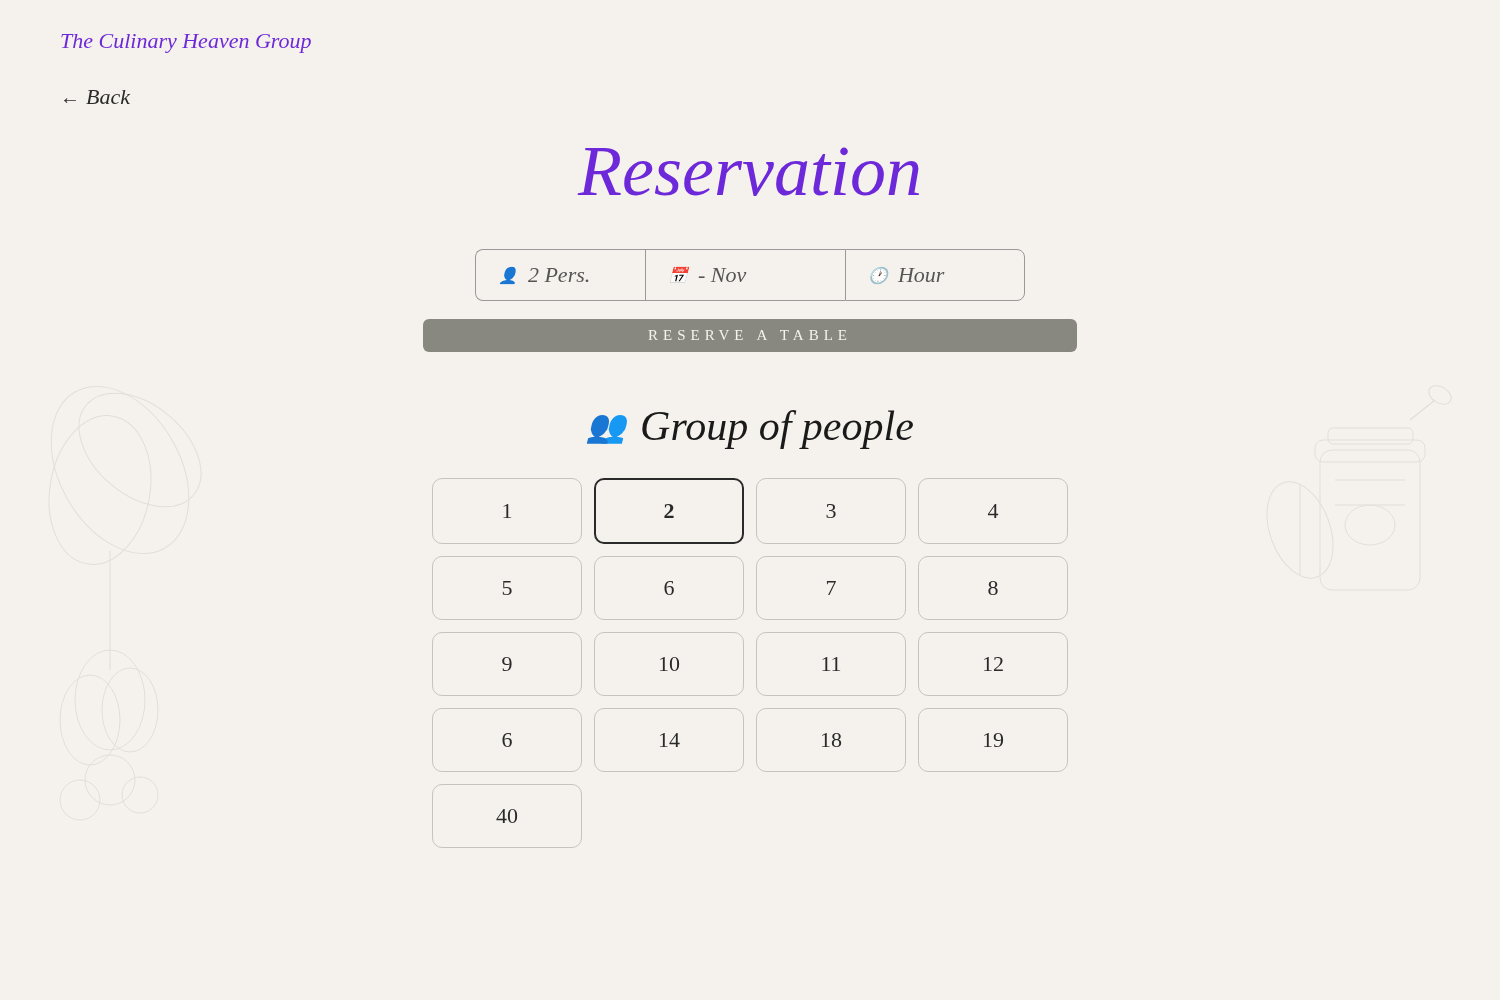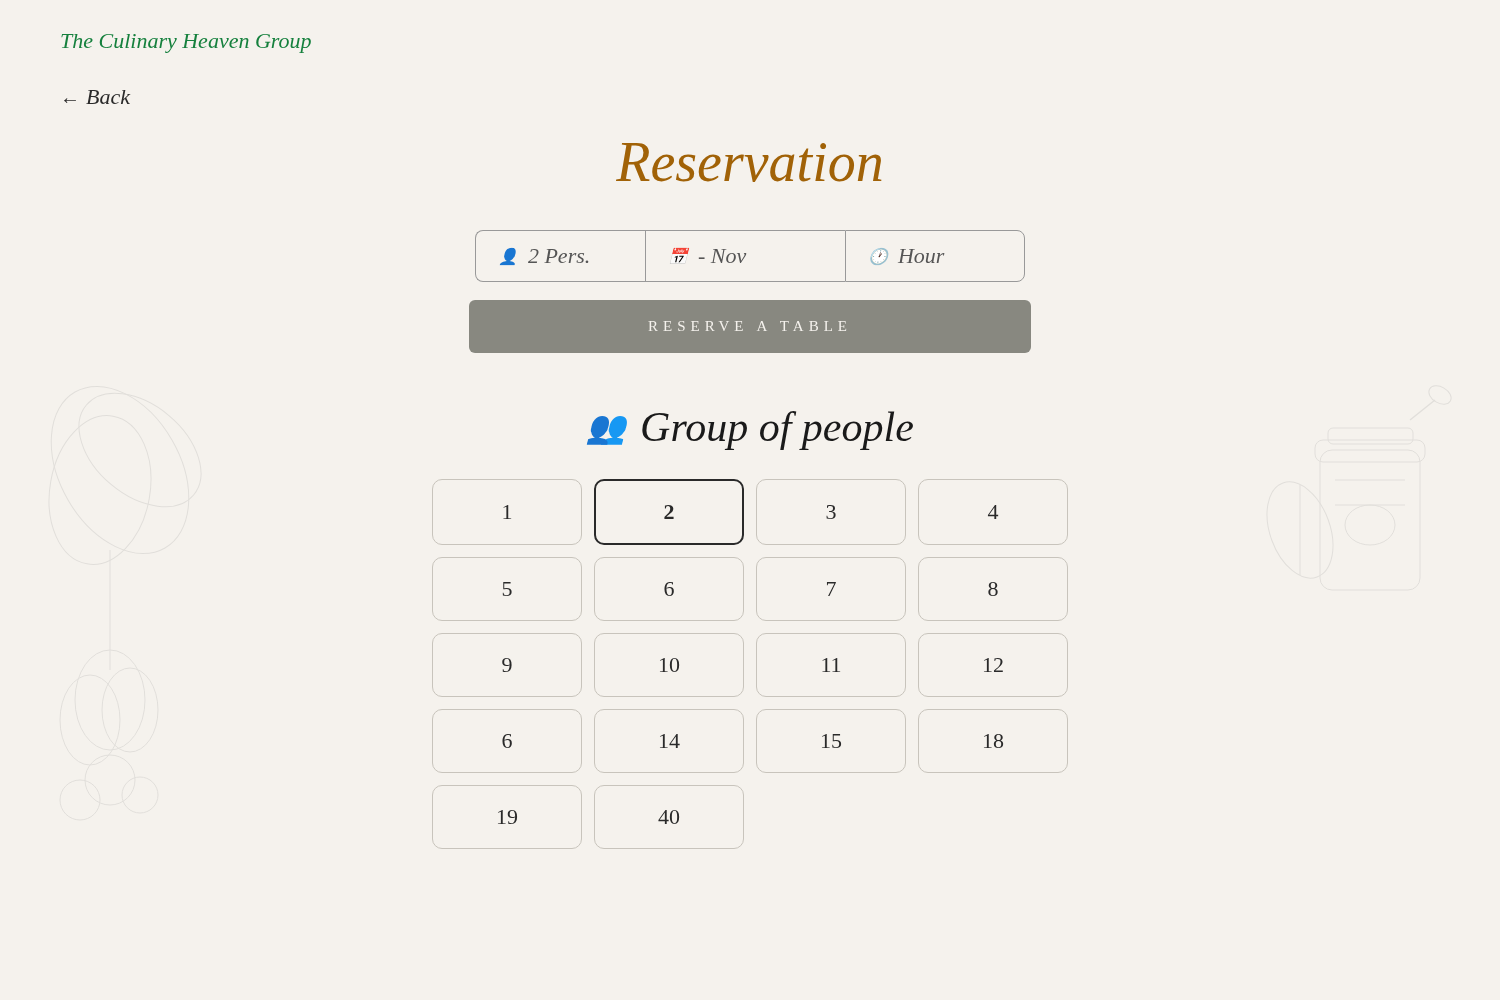--- a/index.html
+++ b/index.html
@@ -36,21 +36,21 @@
 
     
     .header {
       padding: 28px 60px 0;
     }
 
     .brand-name {
       font-family: 'Brush Script MT', cursive, Georgia;
       font-size: 22px;
       font-style: italic;
-      color: #15803d;
+      color: #6d28d9;
       font-weight: 400;
     }
 
     
     .back-nav {
       padding: 30px 60px 0;
     }
 
     .back-button {
       display: inline-flex;
@@ -75,24 +75,24 @@
     
     .main-content {
       display: flex;
       flex-direction: column;
       align-items: center;
       padding-top: 20px;
     }
 
     .page-title {
       font-family: 'Brush Script MT', cursive, Georgia;
-      font-size: 56px;
-      font-style: italic;
-      font-weight: 400;
-      color: #a16207;
+      font-size: 72px;
+      font-style: italic;
+      font-weight: 400;
+      color: #6d28d9;
       margin-bottom: 36px;
       text-align: right;
     }
 
     
     .reservation-controls {
       display: flex;
       align-items: center;
       gap: 0;
       margin-bottom: 18px;
@@ -134,22 +134,22 @@
       font-size: 16px;
       color: #555;
     }
 
     
     .reserve-btn {
       background: #888880;
       color: #f5f2ed;
       border: none;
       border-radius: 6px;
-      padding: 18px 0;
-      width: 562px;
+      padding: 8px 0;
+      width: 654px;
       font-family: Georgia, serif;
       font-size: 15px;
       letter-spacing: 5px;
       text-transform: uppercase;
       cursor: pointer;
       margin-bottom: 50px;
       font-weight: 400;
     }
 
     
@@ -294,20 +294,19 @@
         <button class="number-btn">5</button>
         <button class="number-btn">6</button>
         <button class="number-btn">7</button>
         <button class="number-btn">8</button>
         <button class="number-btn">9</button>
         <button class="number-btn">10</button>
         <button class="number-btn">11</button>
         <button class="number-btn">12</button>
         <button class="number-btn">6</button>
         <button class="number-btn">14</button>
-        <button class="number-btn">15</button>
         <button class="number-btn">18</button>
         <button class="number-btn">19</button>
         <button class="number-btn">40</button>
       </div>
   </div>
 
 </div>
 
 </body></html>

